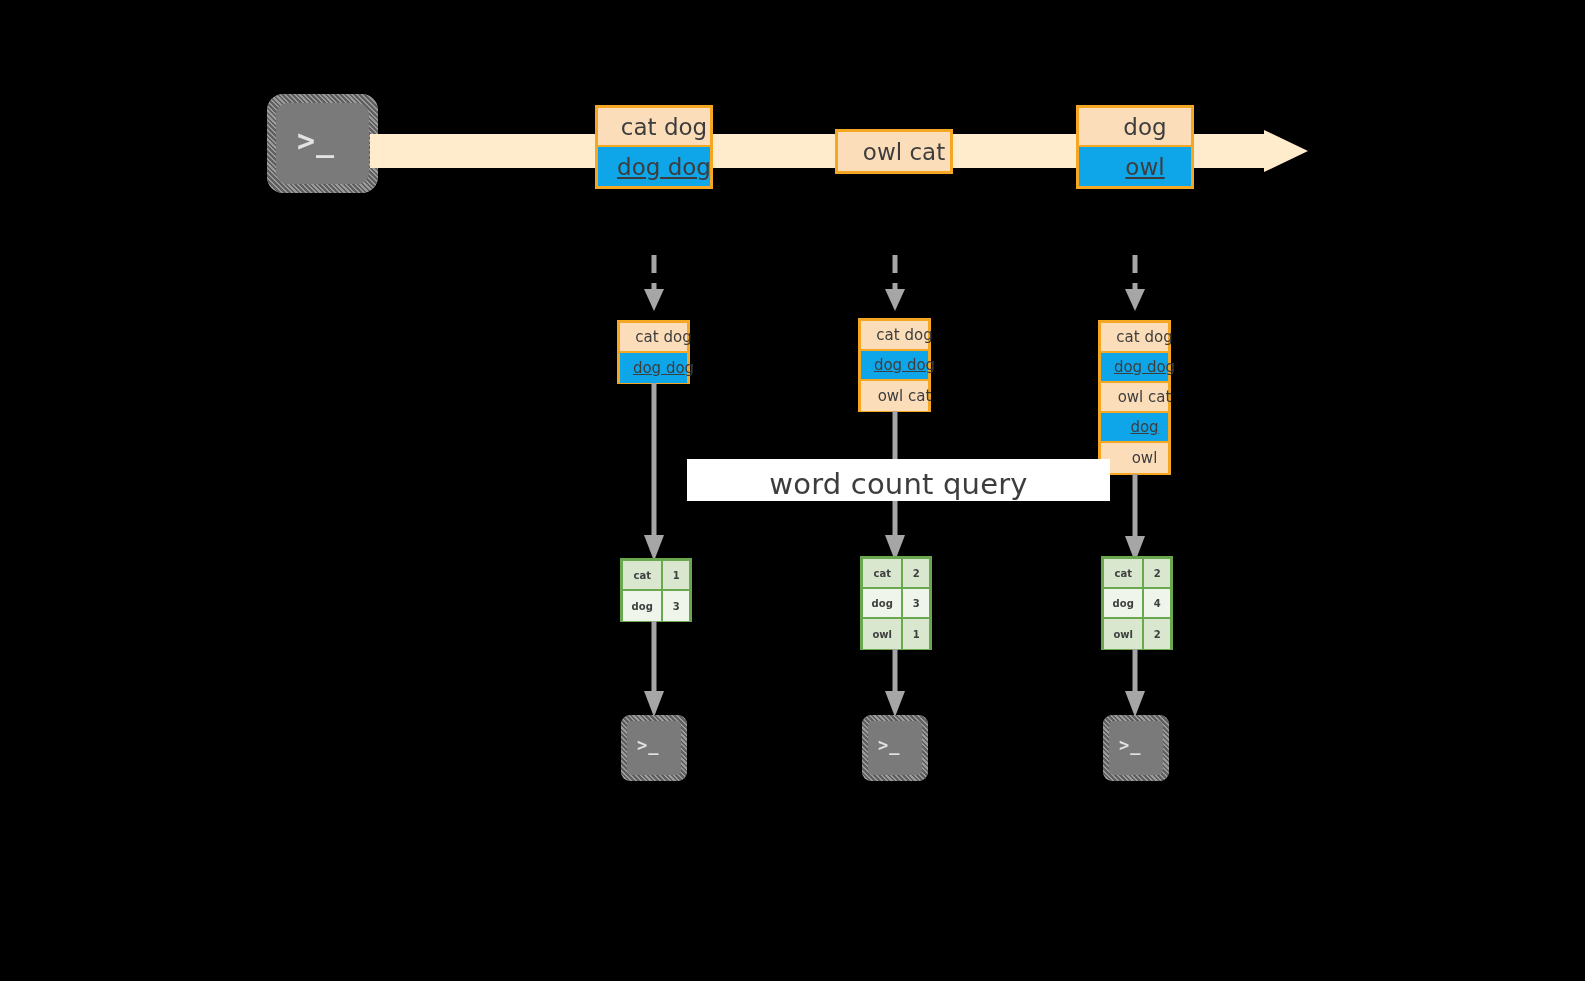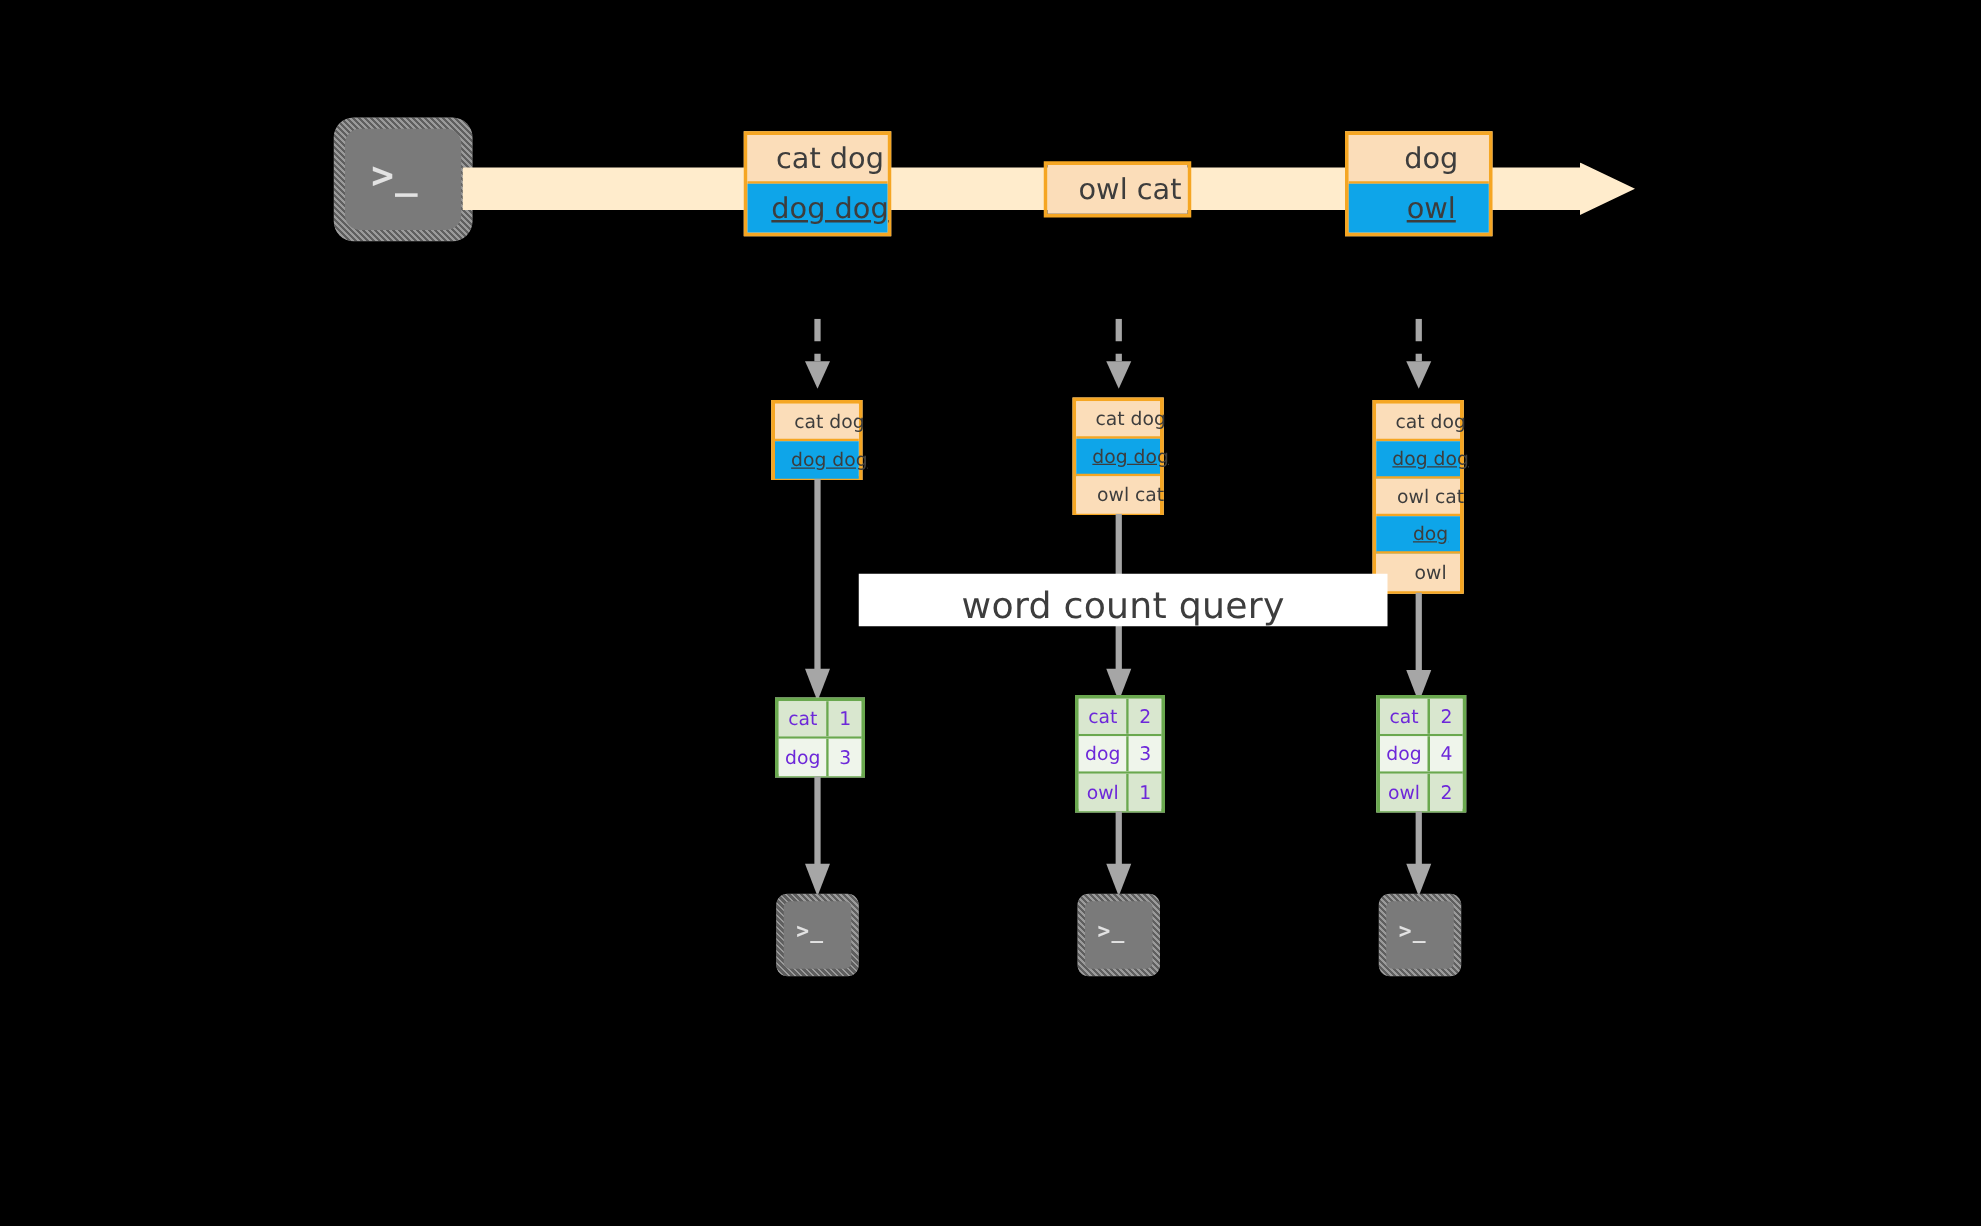--- a/index.html
+++ b/index.html
@@ -109,22 +109,23 @@
     display:flex;
     height:30px;
     border-bottom:2px solid #6aa84f;
     box-sizing:border-box;
   }
   .green-row:last-child{border-bottom:none;}
   .green-row.dark .cell{background:#d9e7cf;}
   .green-row.light .cell{background:#eff5eb;}
   .green-row .cell{
     display:flex;align-items:center;justify-content:center;
-    color:#6d28d9;font-size:15px;white-space:nowrap;
-    box-sizing:border-box;
+    color:#404040;font-size:10px;white-space:nowrap;
+    box-sizing:border-box;
+    font-weight:bold;
   }
   .green-row .cell-word{width:44px;border-right:2px solid #6aa84f;}
   .green-row .cell-count{width:28px;}
 
   
   .conn{position:absolute;}
   .conn svg{display:block;}
 
   
   #query-banner{

